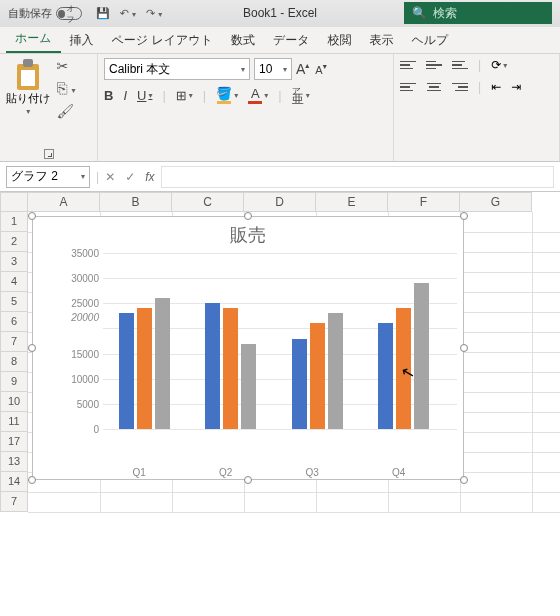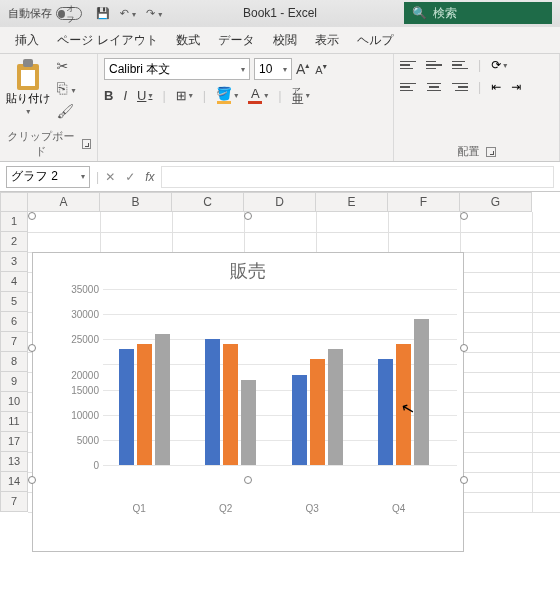--- a/index.html
+++ b/index.html
@@ -50,21 +50,21 @@
 .rowhead-corner { width: 28px; border: 1px solid #d4d4d4; background: #f3f2f1; }
 .colhead { flex: none; border: 1px solid #d4d4d4; border-left: none; background: #f3f2f1; text-align: center; color: #555; font-size: 12px; line-height: 18px; }
 .rows { display: flex; }
 .rowheads { display: flex; flex-direction: column; width: 28px; }
 .rowhead { height: 20px; border: 1px solid #d4d4d4; border-top: none; background: #f3f2f1; text-align: center; color: #555; font-size: 11px; line-height: 18px; }
 .cells { position: relative; flex: 1; }
 .cell-grid { position: absolute; inset: 0; }
 .hl, .vl { position: absolute; background: #e0e0e0; }
 .hl { height: 1px; left: 0; right: 0; }
 .vl { width: 1px; top: 0; bottom: 0; }
-.chart-obj { position: absolute; left: 4px; top: 4px; width: 432px; height: 300px; background: #fff; border: 1px solid #bfbfbf; margin-top: 36px; }
+.chart-obj { position: absolute; left: 4px; top: 4px; width: 432px; height: 264px; background: #fff; border: 1px solid #bfbfbf; }
 .sel-handle { position: absolute; width: 8px; height: 8px; background: #fff; border: 1px solid #888; border-radius: 50%; }
 .chart-title { text-align: center; font-size: 18px; color: #666; margin-top: 6px; font-family: "Yu Gothic", Meiryo, sans-serif; }
 .plot { position: absolute; left: 34px; top: 36px; width: 390px; height: 176px; }
 .gridline { position: absolute; left: 36px; right: 0; height: 1px; background: #e6e6e6; }
 .ylabel { position: absolute; left: 0; width: 32px; text-align: right; font-size: 10px; color: #888; transform: translateY(-50%); }
 .bargrp { position: absolute; bottom: 0; display: flex; gap: 3px; align-items: flex-end; }
 .bar { width: 15px; }
 .xlabel { position: absolute; font-size: 10px; color: #888; top: 214px; }
 .legend { position: absolute; bottom: 6px; left: 0; right: 0; display: flex; justify-content: center; gap: 16px; font-size: 10px; color: #666; }
 .legend-item { display: flex; align-items: center; gap: 4px; }
@@ -89,20 +89,21 @@
     <span>↷ <span class="drop">▾</span></span>
   </div>
   <div class="booktitle">Book1 - Excel</div>
   <div class="searchbox">
     <span>🔍</span>
     <span>検索</span>
   </div>
 </div>
 
 <div class="tabs" id="ribbon-tabs">
+    <span class="tab active">ホーム</span>
     <span class="tab">挿入</span>
     <span class="tab">ページ レイアウト</span>
     <span class="tab">数式</span>
     <span class="tab">データ</span>
     <span class="tab">校閲</span>
     <span class="tab">表示</span>
     <span class="tab">ヘルプ</span>
   </div>
 
 <div class="ribbon">
@@ -117,21 +118,20 @@
         <span style="font-size:11px">貼り付け</span>
         <span class="drop">▾</span>
       </div>
       <div class="cboard-side">
         <span>✂</span>
         <span>⎘ <span class="drop">▾</span></span>
         <span>🖌</span>
       </div>
     </div>
     <div class="group-label">
-        <span>クリップボード</span>
         <span class="dlauncher"></span>
       </div>
   </div>
 
   <div class="group" style="width:296px">
     <div class="font-body">
       <div class="font-row1">
         <div class="fontname">
           <span>Calibri 本文</span>
             <span class="drop">▾</span>
@@ -207,24 +207,20 @@
         <span class="alicon">
             <span style="width:16px;margin-left:auto"></span>
             <span style="width:10px;margin-left:auto"></span>
             <span style="width:13px;margin-left:auto"></span>
           </span>
         <span style="color:#ccc">|</span>
         <span class="fbtn">⇤</span>
         <span class="fbtn">⇥</span>
       </div>
     </div>
-    <div class="group-label">
-        <span>配置</span>
-        <span class="dlauncher"></span>
-      </div>
   </div>
 </div>
 
 <div class="formula-bar">
   <div class="namebox">
     <span>グラフ 2</span>
       <span class="drop">▾</span>
   </div>
   <span style="color:#ccc">|</span>
   <div class="fx-btns">
@@ -295,21 +291,21 @@
         <div class="plot" id="plot">
             <div class="gridline" style="top: 176px;"></div>
             <div class="ylabel" style="top: 176px;">0</div>
             <div class="gridline" style="top: 150.857px;"></div>
             <div class="ylabel" style="top: 150.857px;">5000</div>
             <div class="gridline" style="top: 125.714px;"></div>
             <div class="ylabel" style="top: 125.714px;">10000</div>
             <div class="gridline" style="top: 100.571px;"></div>
             <div class="ylabel" style="top: 100.571px;">15000</div>
             <div class="gridline" style="top: 75.4286px;"></div>
-            <div class="ylabel" style="top: 86px;">20000</div>
+            <div class="ylabel" style="top: 64px; font-style: italic;">20000</div>
             <div class="gridline" style="top: 50.2857px;"></div>
             <div class="ylabel" style="top: 50.2857px;">25000</div>
             <div class="gridline" style="top: 25.1429px;"></div>
             <div class="ylabel" style="top: 25.1429px;">30000</div>
             <div class="gridline" style="top: 0px;"></div>
             <div class="ylabel" style="top: 0px;">35000</div>
             <div class="bargrp" style="left: 51.57px;">
               <div class="bar" style="height: 115.657px; background: rgb(68, 114, 196);"></div>
               <div class="bar" style="height: 120.686px; background: rgb(237, 125, 49);"></div>
               <div class="bar" style="height: 130.743px; background: rgb(165, 165, 165);"></div>

